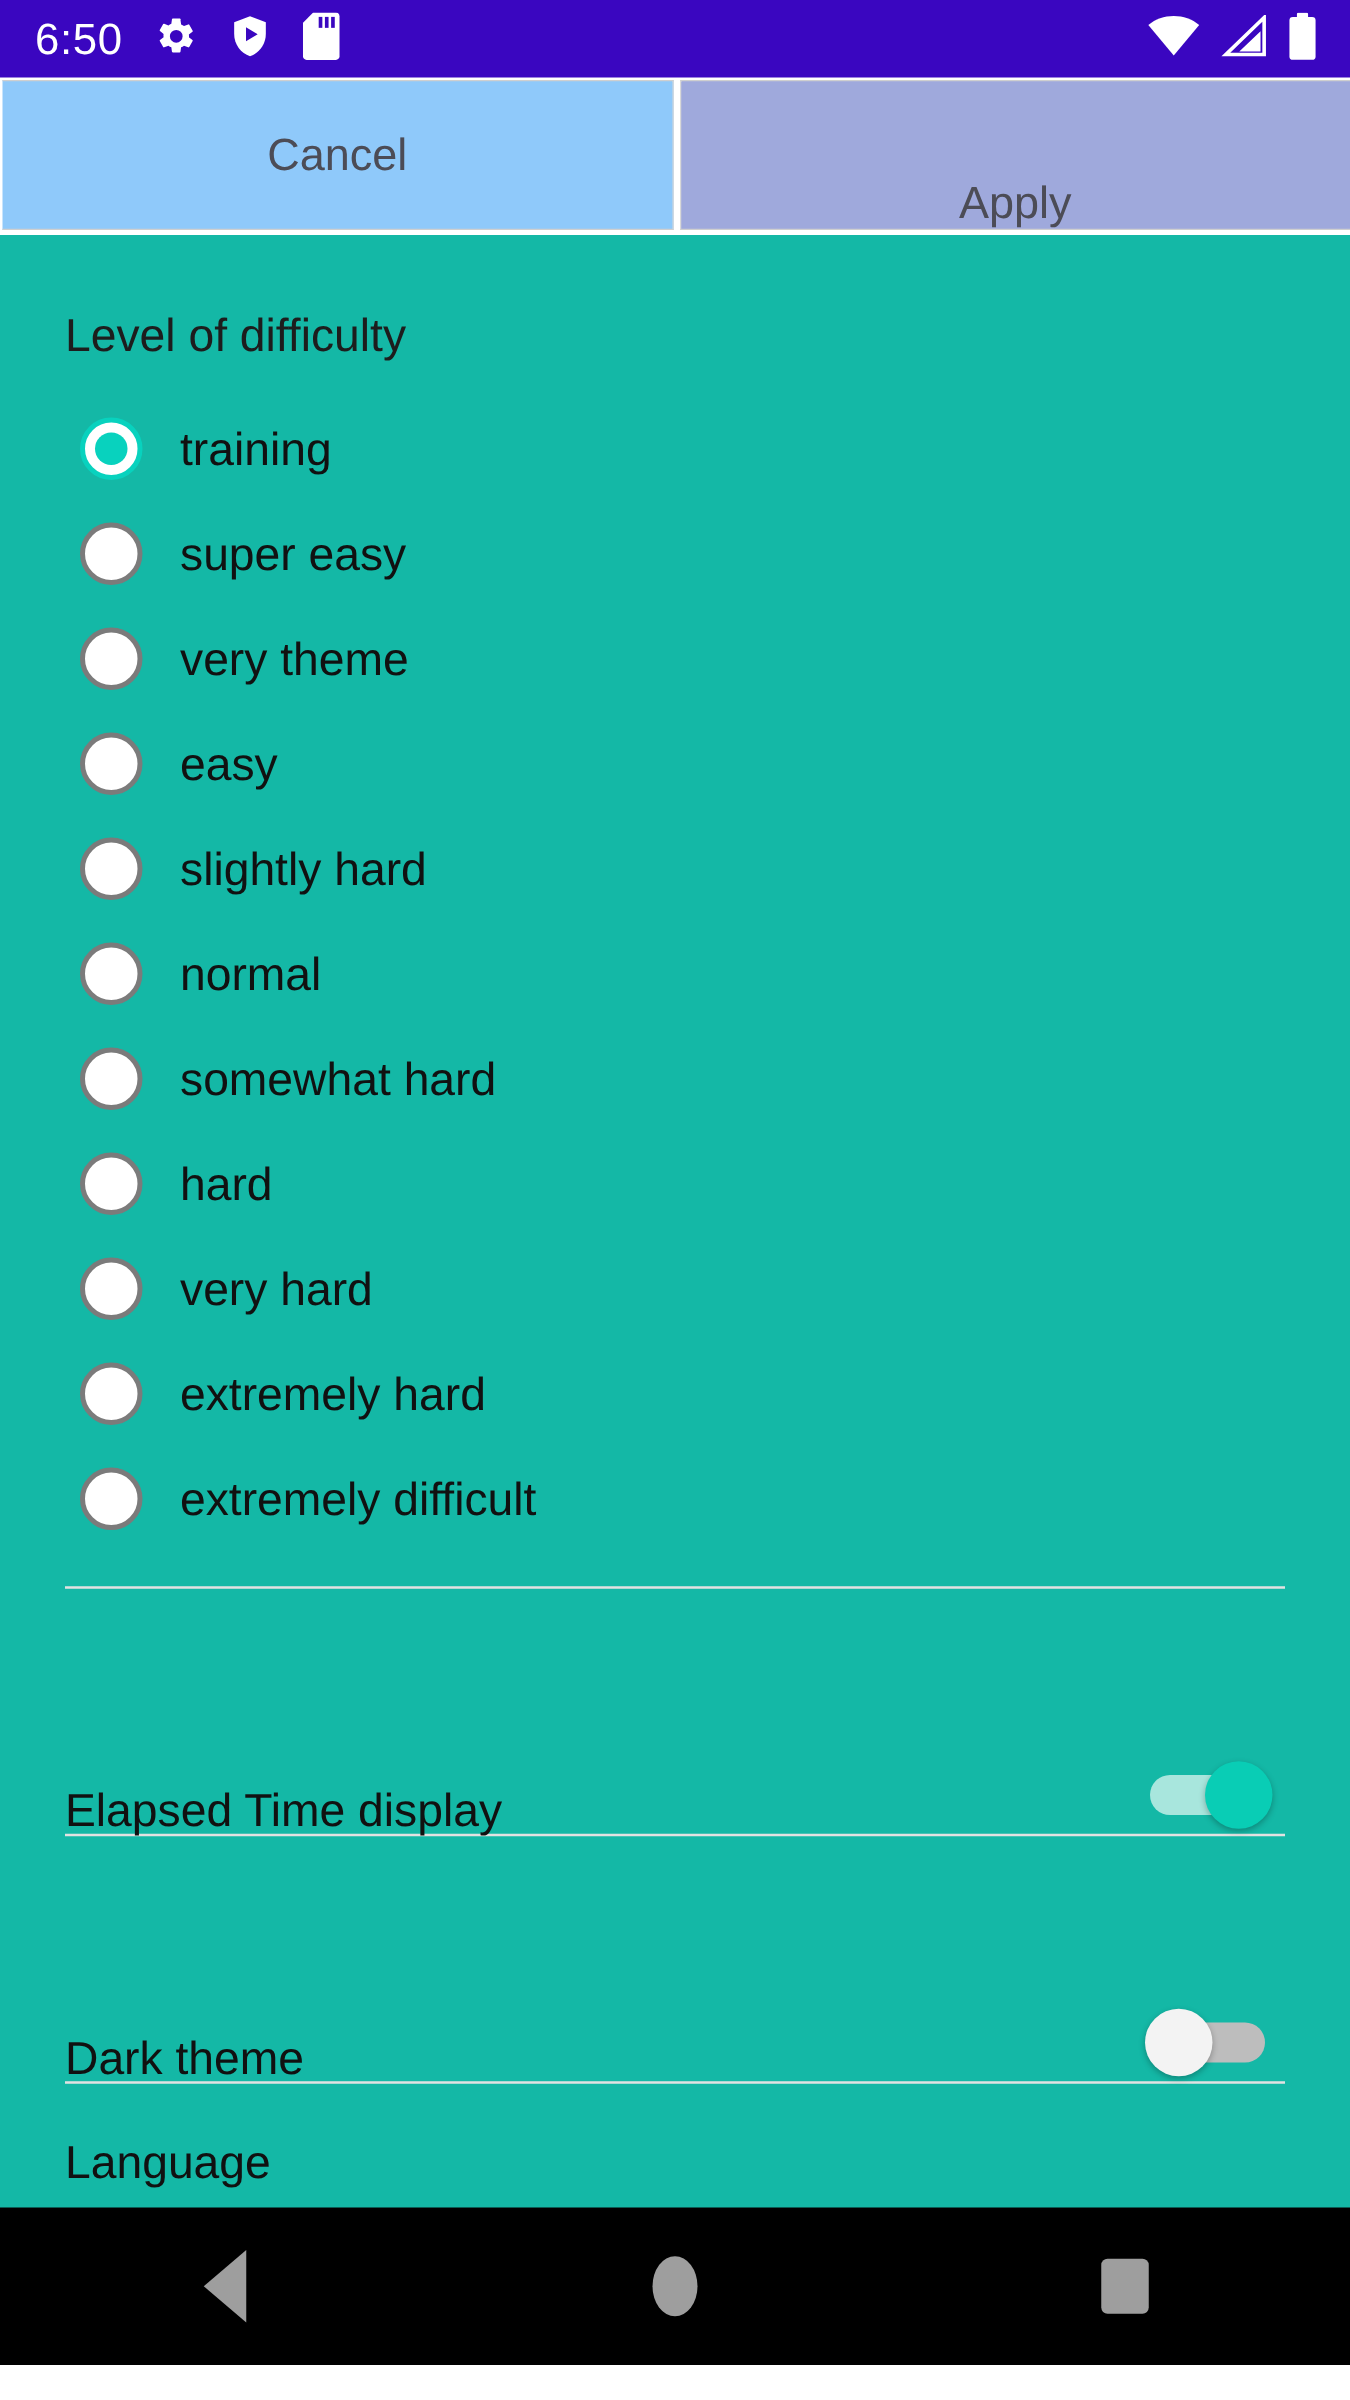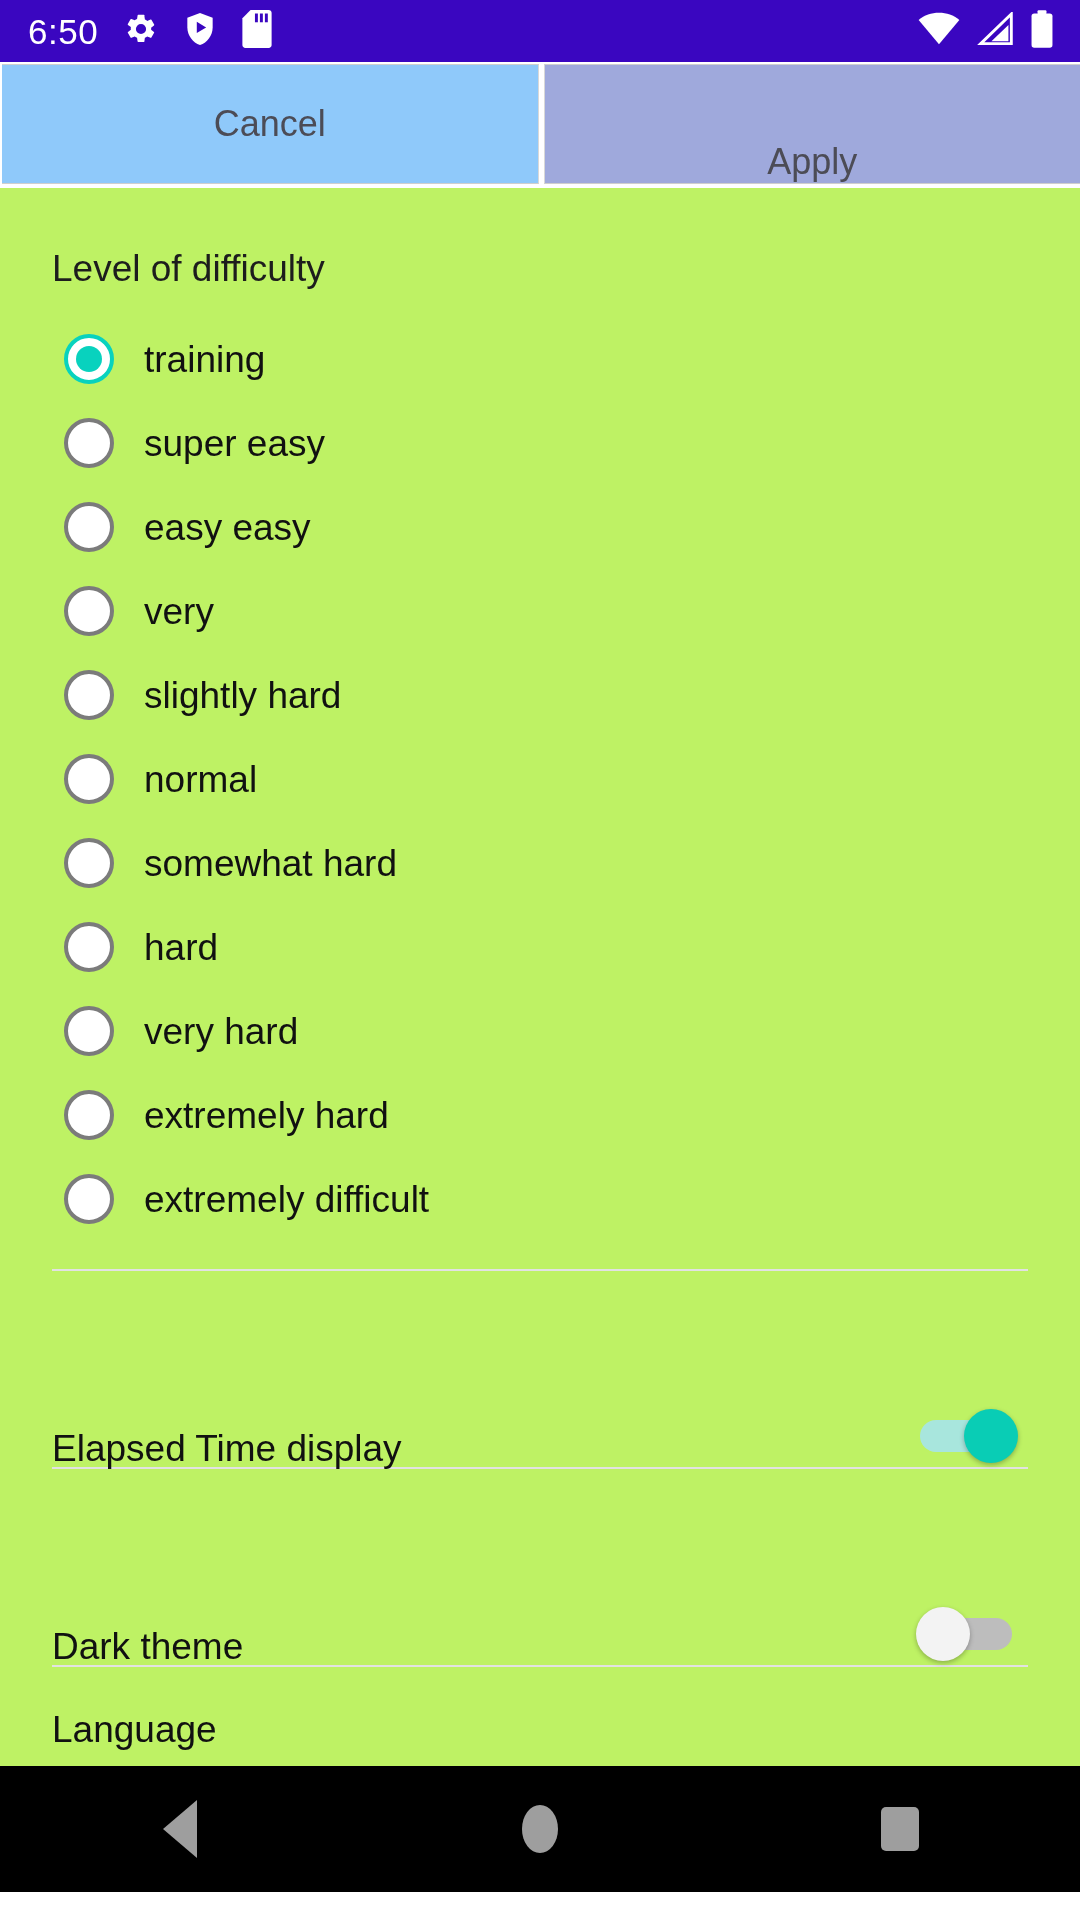--- a/index.html
+++ b/index.html
@@ -64,21 +64,21 @@
     border-left:1px solid #d8d8d8;
     margin-left:5px;
     align-items:flex-end;
   }
 
   
   #content {
     flex:1 1 auto;
     position:relative;
     overflow:hidden;
-    background:#bef264;
+    background:#14b8a6;
   }
 
   #difficulty-title {
     font-size:37px; color:#1d1d1d;
     padding:62px 0 0 52px;
     line-height:1;
   }
 
   #radio-group { padding:30px 12px 0 0; }
 
@@ -263,25 +263,25 @@
       <div class="radio-row selected">
         <span class="radio-outer"></span>
         <span class="radio-label">training</span>
       </div>
       <div class="radio-row">
         <span class="radio-outer"></span>
         <span class="radio-label">super easy</span>
       </div>
       <div class="radio-row">
         <span class="radio-outer"></span>
-        <span class="radio-label">easy easy</span>
-      </div>
-      <div class="radio-row">
-        <span class="radio-outer"></span>
-        <span class="radio-label">very</span>
+        <span class="radio-label">very theme</span>
+      </div>
+      <div class="radio-row">
+        <span class="radio-outer"></span>
+        <span class="radio-label">easy</span>
       </div>
       <div class="radio-row">
         <span class="radio-outer"></span>
         <span class="radio-label">slightly hard</span>
       </div>
       <div class="radio-row">
         <span class="radio-outer"></span>
         <span class="radio-label">normal</span>
       </div>
       <div class="radio-row">

